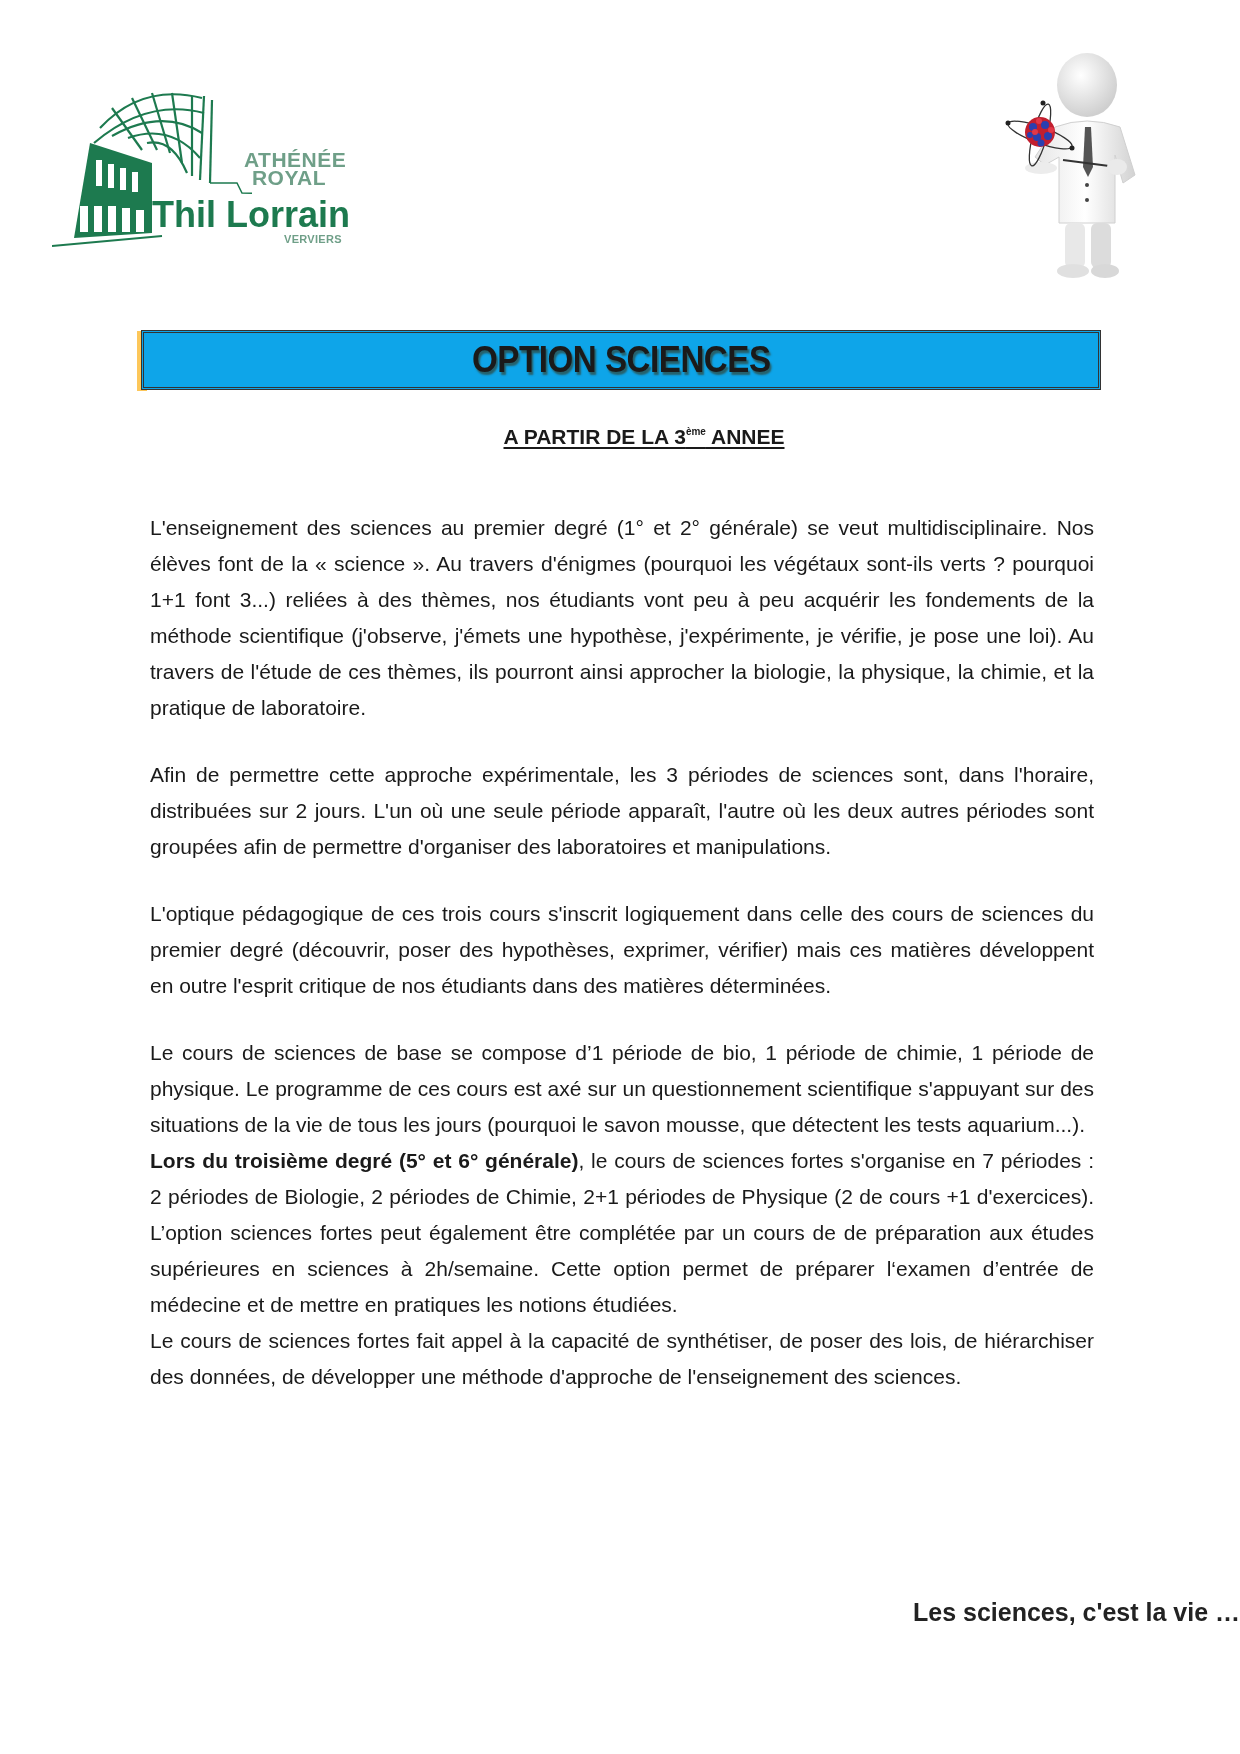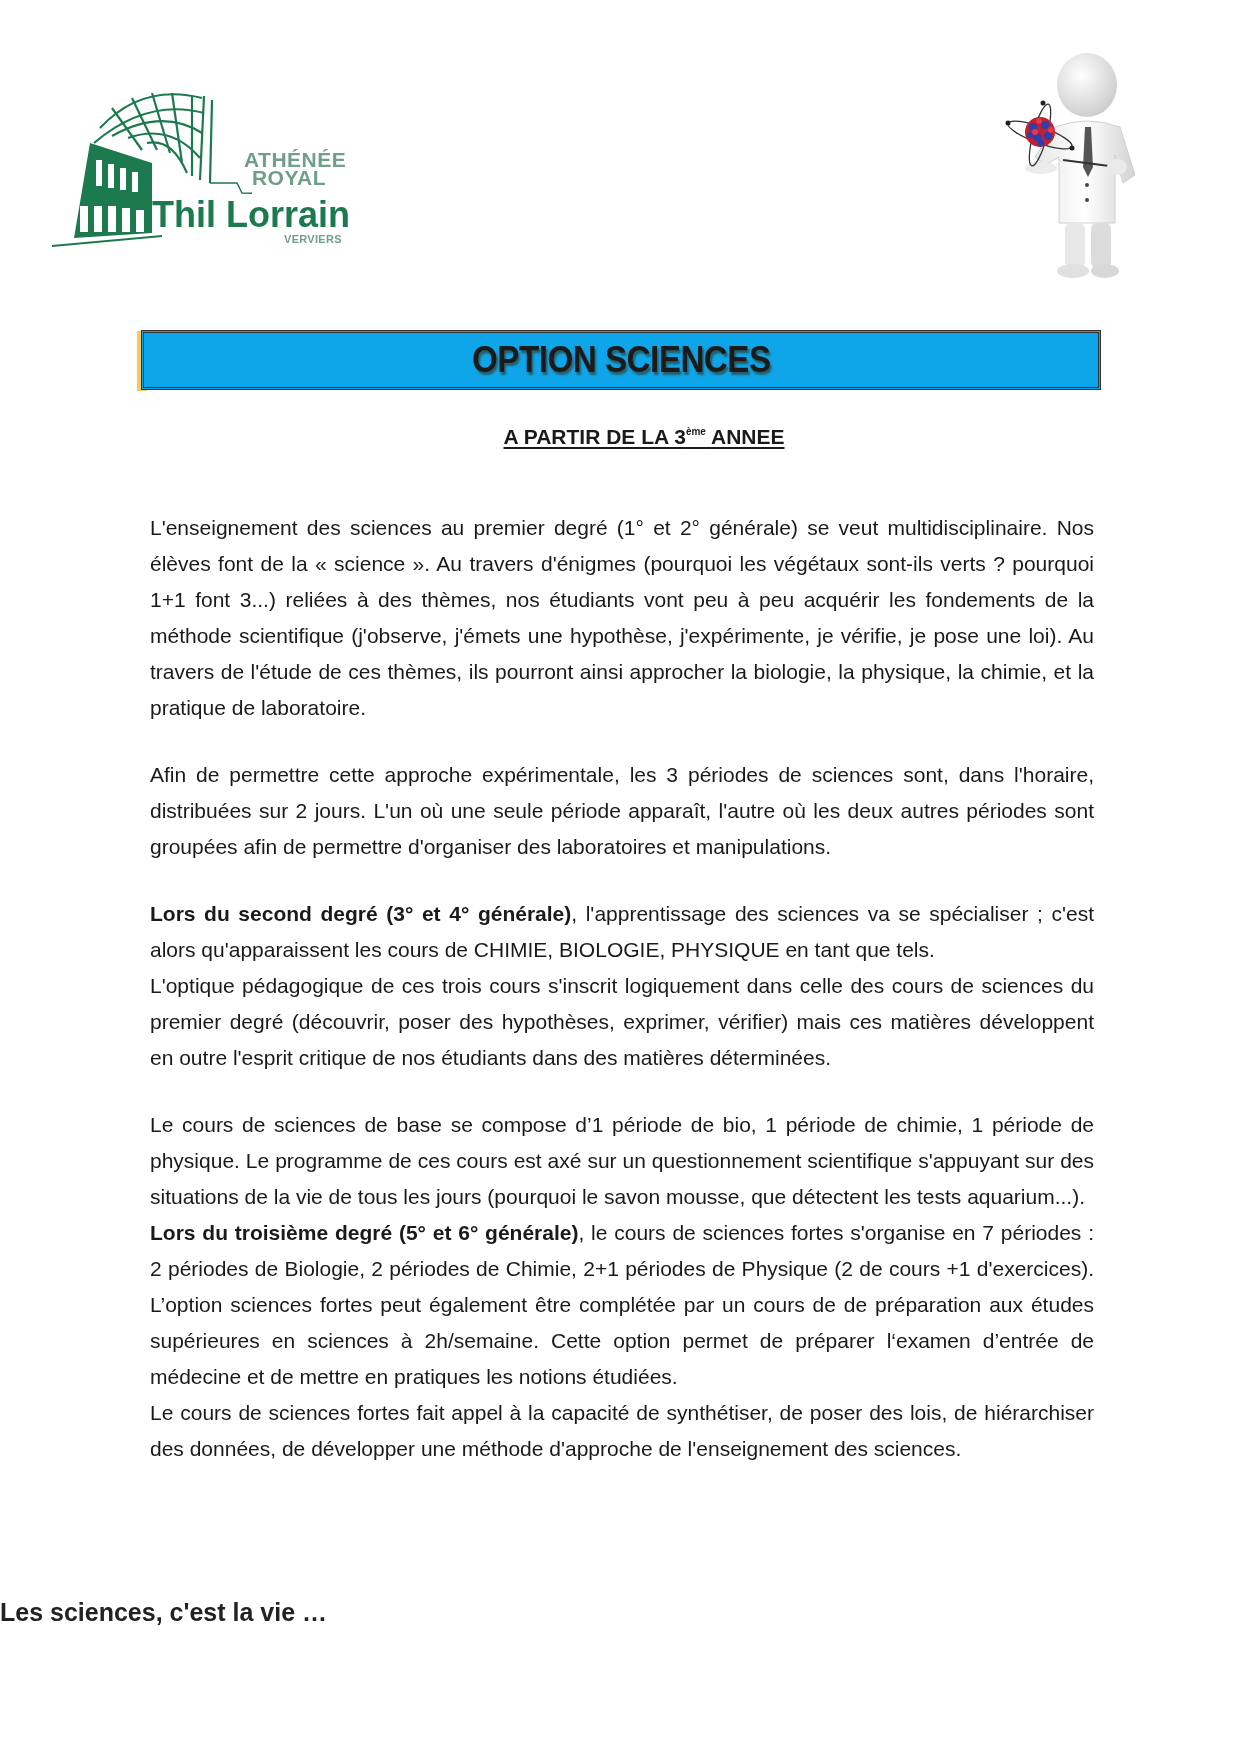--- a/index.html
+++ b/index.html
@@ -33,21 +33,21 @@
     .subtitle span.u { text-decoration: underline; text-decoration-thickness: 2px; text-underline-offset: 3px; }
     .subtitle sup { font-size: 10px; vertical-align: 9px; }
 
     
     .content { position: absolute; left: 150px; top: 510px; width: 944px;
                font-size: 21px; line-height: 36px; text-align: justify; color: #1a1a1a; }
     .content p { margin: 0 0 31px 0; transform-origin: left; }
     .content p.tight { margin-bottom: 0; }
     .content b { font-weight: bold; }
 
-    .footer { position: absolute; left: 0; width: 1240px; top: 1598px; text-align: left;
+    .footer { position: absolute; left: 0; width: 1240px; top: 1598px; text-align: right;
               font-size: 25px; font-weight: bold; color: #222; }
   </style>
 </head>
 <body>
 
 <div class="logo">
   <svg width="200" height="160" viewBox="0 0 200 160">
     <g fill="none" stroke="#1d7a4f" stroke-width="2.2">
 
       <path d="M48 40 Q90 -5 150 10"></path>
@@ -148,21 +148,20 @@
 
 <div class="subtitle">
   <span class="u"><span>A PARTIR DE LA 3</span><sup>ème</sup><span> ANNEE</span></span>
 </div>
 
 <div class="content">
   <p>L'enseignement des sciences au premier degré (1° et 2° générale) se veut multidisciplinaire. Nos élèves font de la « science ». Au travers d'énigmes (pourquoi les végétaux sont-ils verts ? pourquoi 1+1 font 3...) reliées à des thèmes, nos étudiants vont peu à peu acquérir les fondements de la méthode scientifique (j'observe, j'émets une hypothèse, j'expérimente, je vérifie, je pose une loi). Au travers de l'étude de ces thèmes, ils pourront ainsi approcher la biologie, la physique, la chimie, et la pratique de laboratoire.</p>
 
   <p>Afin de permettre cette approche expérimentale, les 3 périodes de sciences sont, dans l'horaire, distribuées sur 2 jours. L'un où une seule période apparaît, l'autre où les deux autres périodes sont groupées afin de permettre d'organiser des laboratoires et manipulations.</p>
 
-  <p class="tight"><b>Lors du second degré (3° et 4° générale)</b><span>, l'apprentissage des sciences va se spécialiser ; c'est alors qu'apparaissent les cours de CHIMIE, BIOLOGIE, PHYSIQUE en tant que tels.</span></p>
   <p>L'optique pédagogique de ces trois cours s'inscrit logiquement dans celle des cours de sciences du premier degré (découvrir, poser des hypothèses, exprimer, vérifier) mais ces matières développent en outre l'esprit critique de nos étudiants dans des matières déterminées.</p>
 
   <p class="tight">Le cours de sciences de base se compose d’1 période de bio, 1 période de chimie, 1 période de physique. Le programme de ces cours est axé sur un questionnement scientifique s'appuyant sur des situations de la vie de tous les jours (pourquoi le savon mousse, que détectent les tests aquarium...).</p>
 
   <p class="tight"><b>Lors du troisième degré (5° et 6° générale)</b><span>, le cours de sciences fortes s'organise en 7 périodes : 2 périodes de Biologie, 2 périodes de Chimie, 2+1 périodes de Physique (2 de cours +1 d'exercices). L’option sciences fortes peut également être complétée par un cours de de préparation aux études supérieures en sciences à 2h/semaine. Cette option permet de préparer l‘examen d’entrée de médecine et de mettre en pratiques les notions étudiées.</span></p>
   <p>Le cours de sciences fortes fait appel à la capacité de synthétiser, de poser des lois, de hiérarchiser des données, de développer une méthode d'approche de l'enseignement des sciences.</p>
 </div>
 
 <div class="footer">Les sciences, c'est la vie …</div>
 

